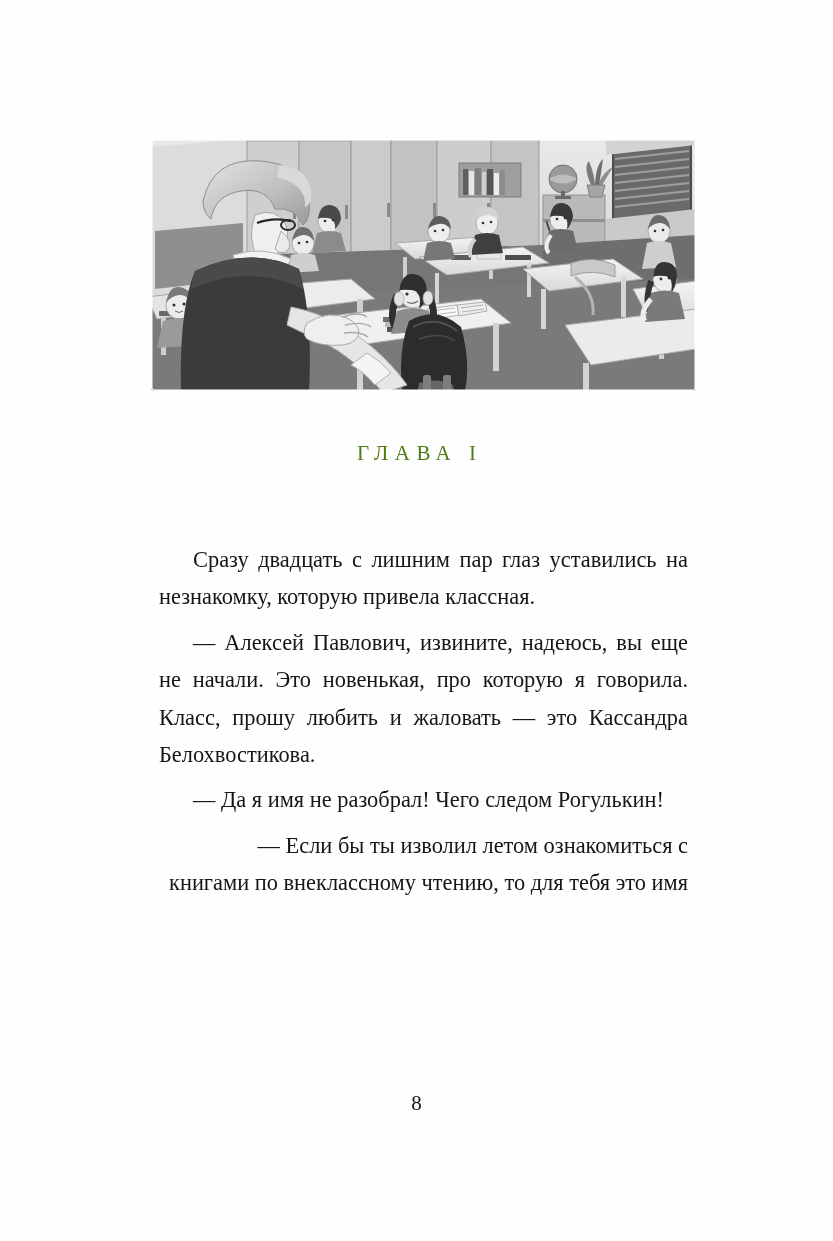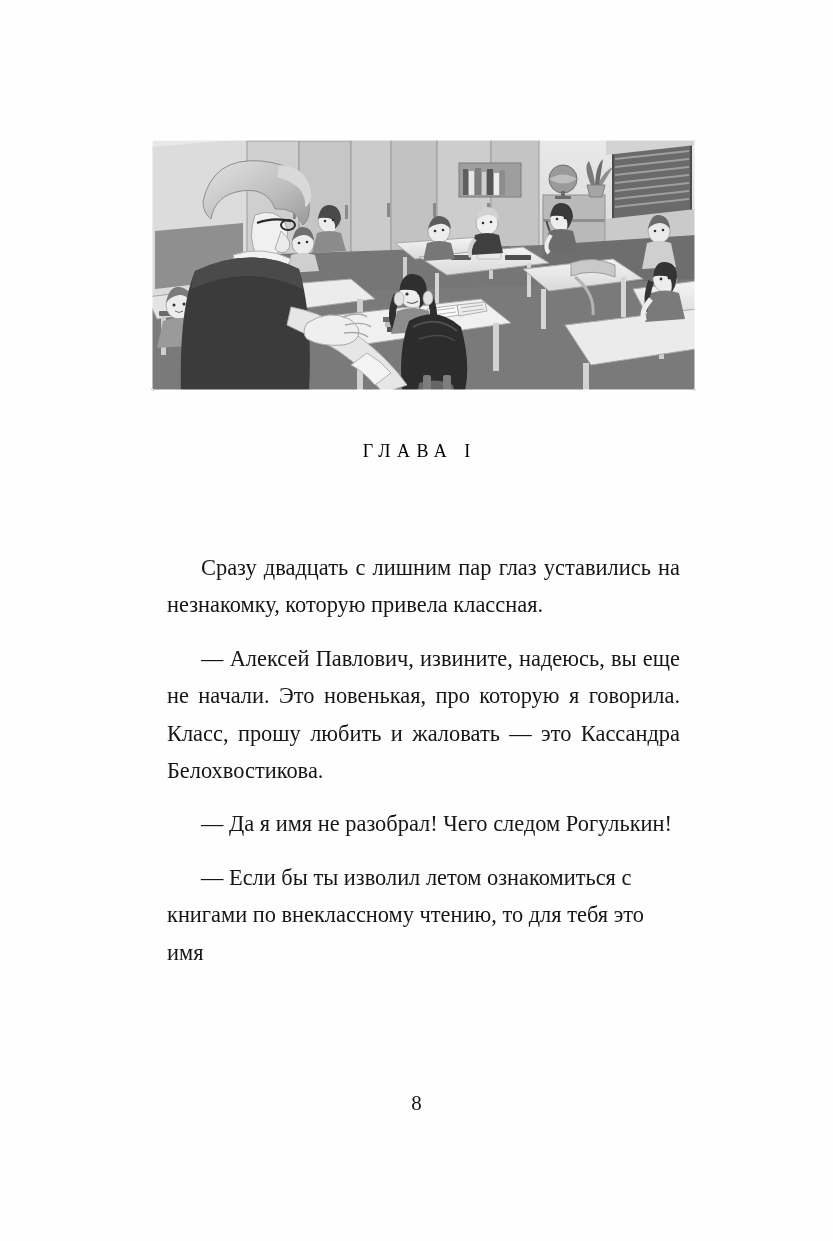--- a/index.html
+++ b/index.html
@@ -39,46 +39,46 @@
     filter: grayscale(100%);
   }
 
   
   .chapter-heading {
     position: absolute;
     left: 0;
     right: 0;
     top: 441px;
     text-align: center;
-    font-size: 18px;
+    font-size: 21px;
     letter-spacing: 6.5px;
     text-indent: 6.5px;
-    color: #000000;
+    color: #4d7c0f;
     font-family: "Liberation Serif", "DejaVu Serif", serif;
   }
 
   
   .body-text {
     position: absolute;
     left: 151px;
     top: 533px;
     width: 545px;
     font-size: 22.4px;
     line-height: 37.4px;
     text-align: justify;
     color: #16161a;
     hyphens: manual;
   }
   .body-text p {
-    margin: 16px;
+    margin: 8px;
     text-indent: 34px;
     text-align: justify;
   }
   .body-text p:last-child {
-    text-align: left;
+    text-align: right;
   }
 
   
   .page-number {
     position: absolute;
     left: 0;
     right: 0;
     top: 1091px;
     text-align: center;
     font-size: 21px;

